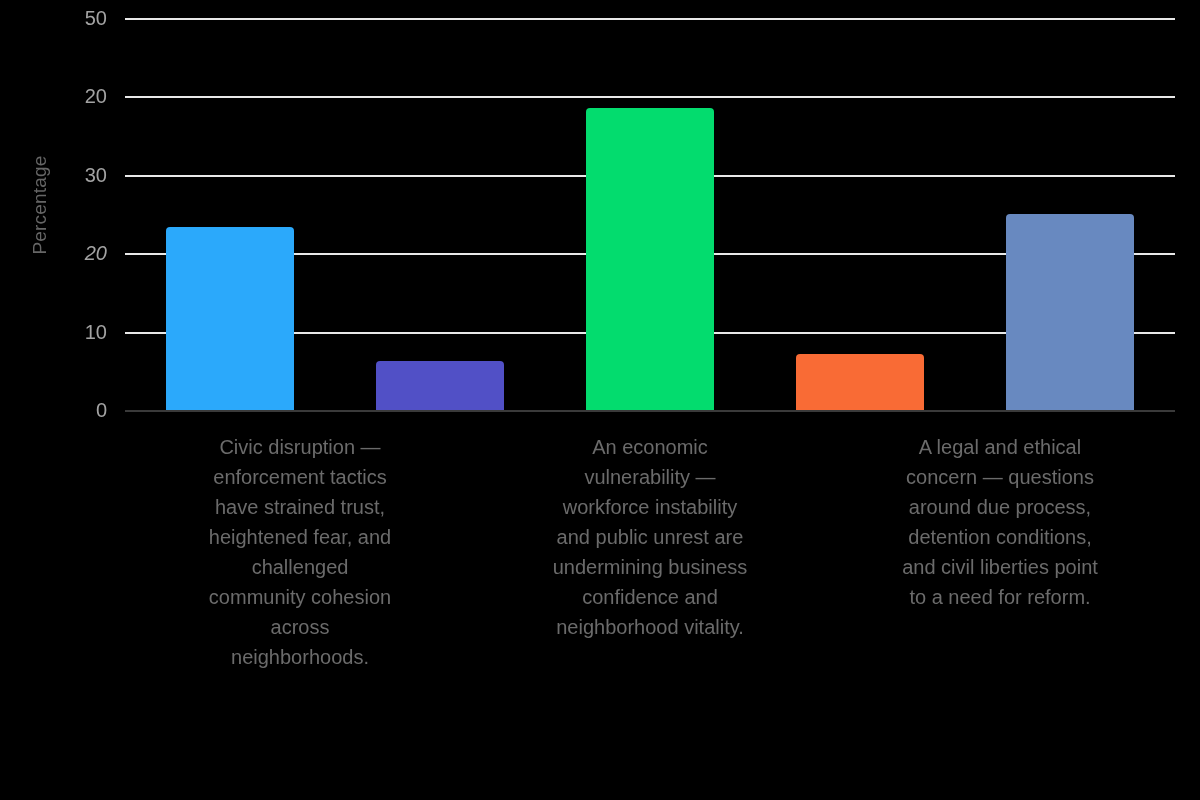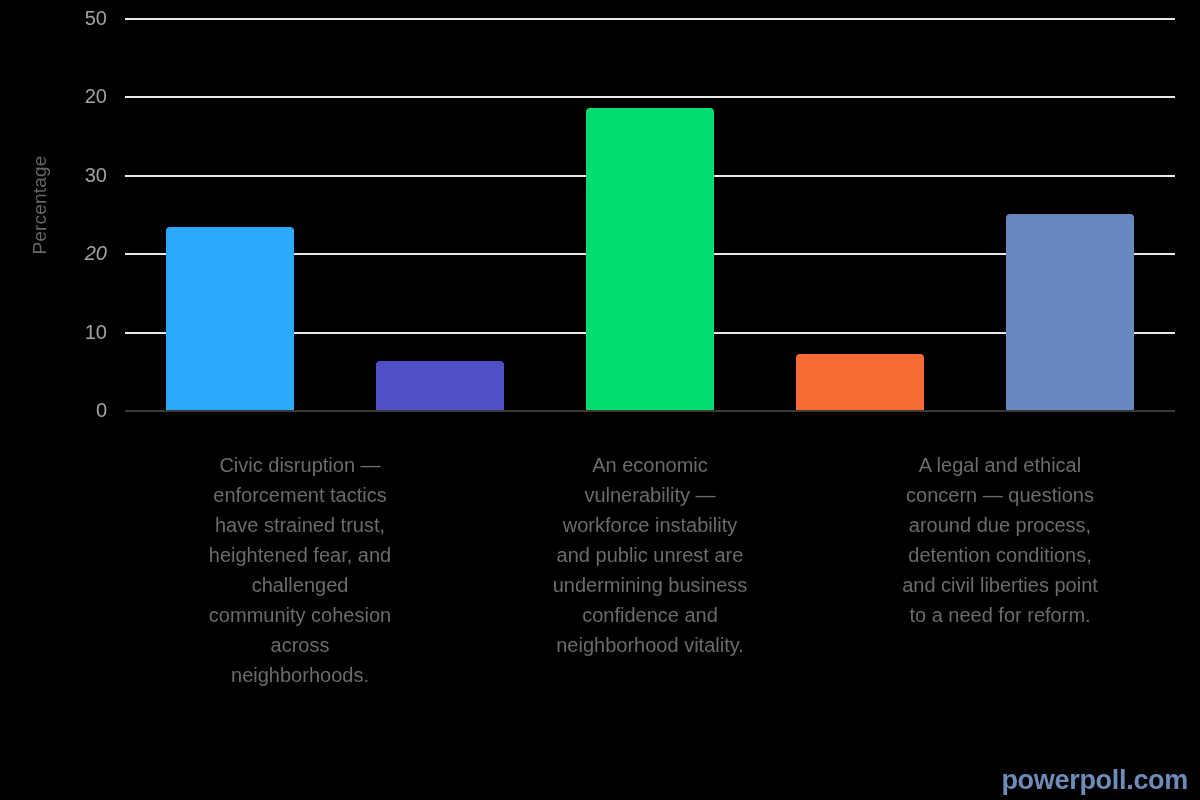--- a/index.html
+++ b/index.html
@@ -118,21 +118,20 @@
     width: 1050px;
     display: flex;
     align-items: flex-start;
   }
   .x-label-slot {
     flex: 1 1 0;
     padding: 0 6px;
     box-sizing: border-box;
     display: flex;
     justify-content: center;
-    margin-top: 18px;
   }
   .x-label {
     font-size: 20px;
     line-height: 30px;
     color: #6b6b6b;
     text-align: center;
     max-width: 196px;
   }
 
   
@@ -197,15 +196,14 @@
         <div class="x-label">Civic disruption — enforcement tactics have strained trust, heightened fear, and challenged community cohesion across neighborhoods.</div>
       </div>
       <div class="x-label-slot">
         <div class="x-label">An economic vulnerability — workforce instability and public unrest are undermining business confidence and neighborhood vitality.</div>
       </div>
       <div class="x-label-slot">
         <div class="x-label">A legal and ethical concern — questions around due process, detention conditions, and civil liberties point to a need for reform.</div>
       </div>
     </div>
 
-  <div class="watermark">powerpoll.com</div>
 
 </div>
 
 </body></html>

